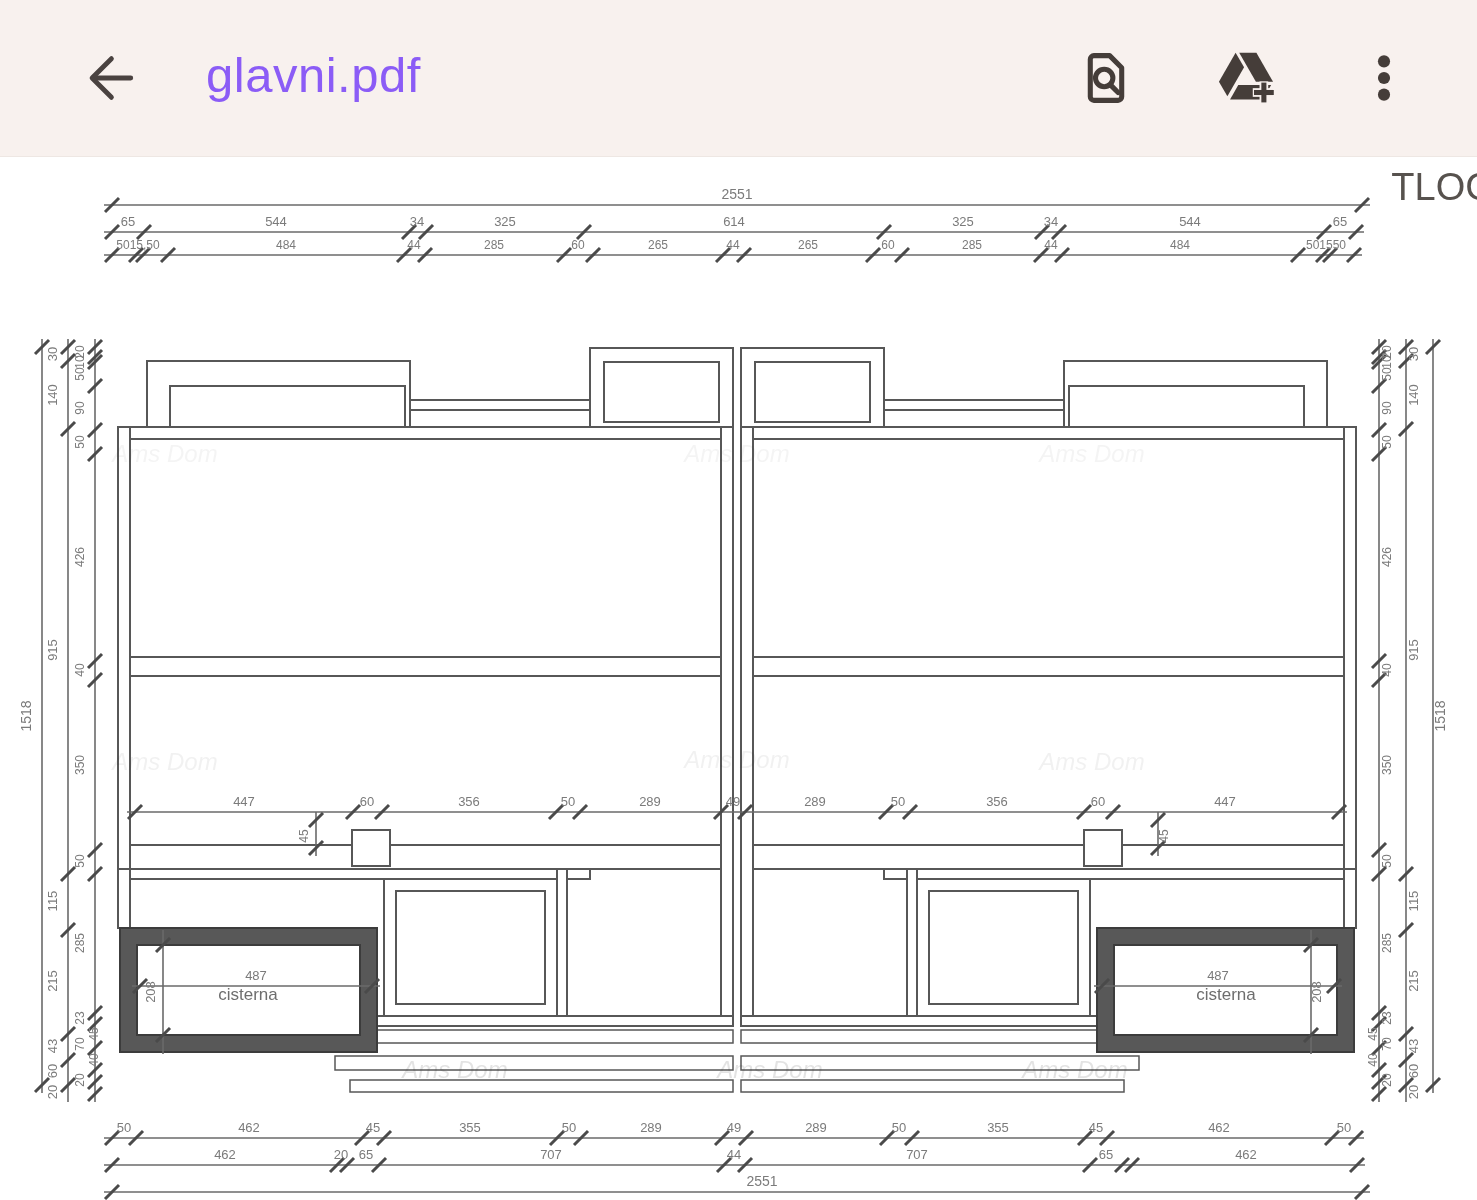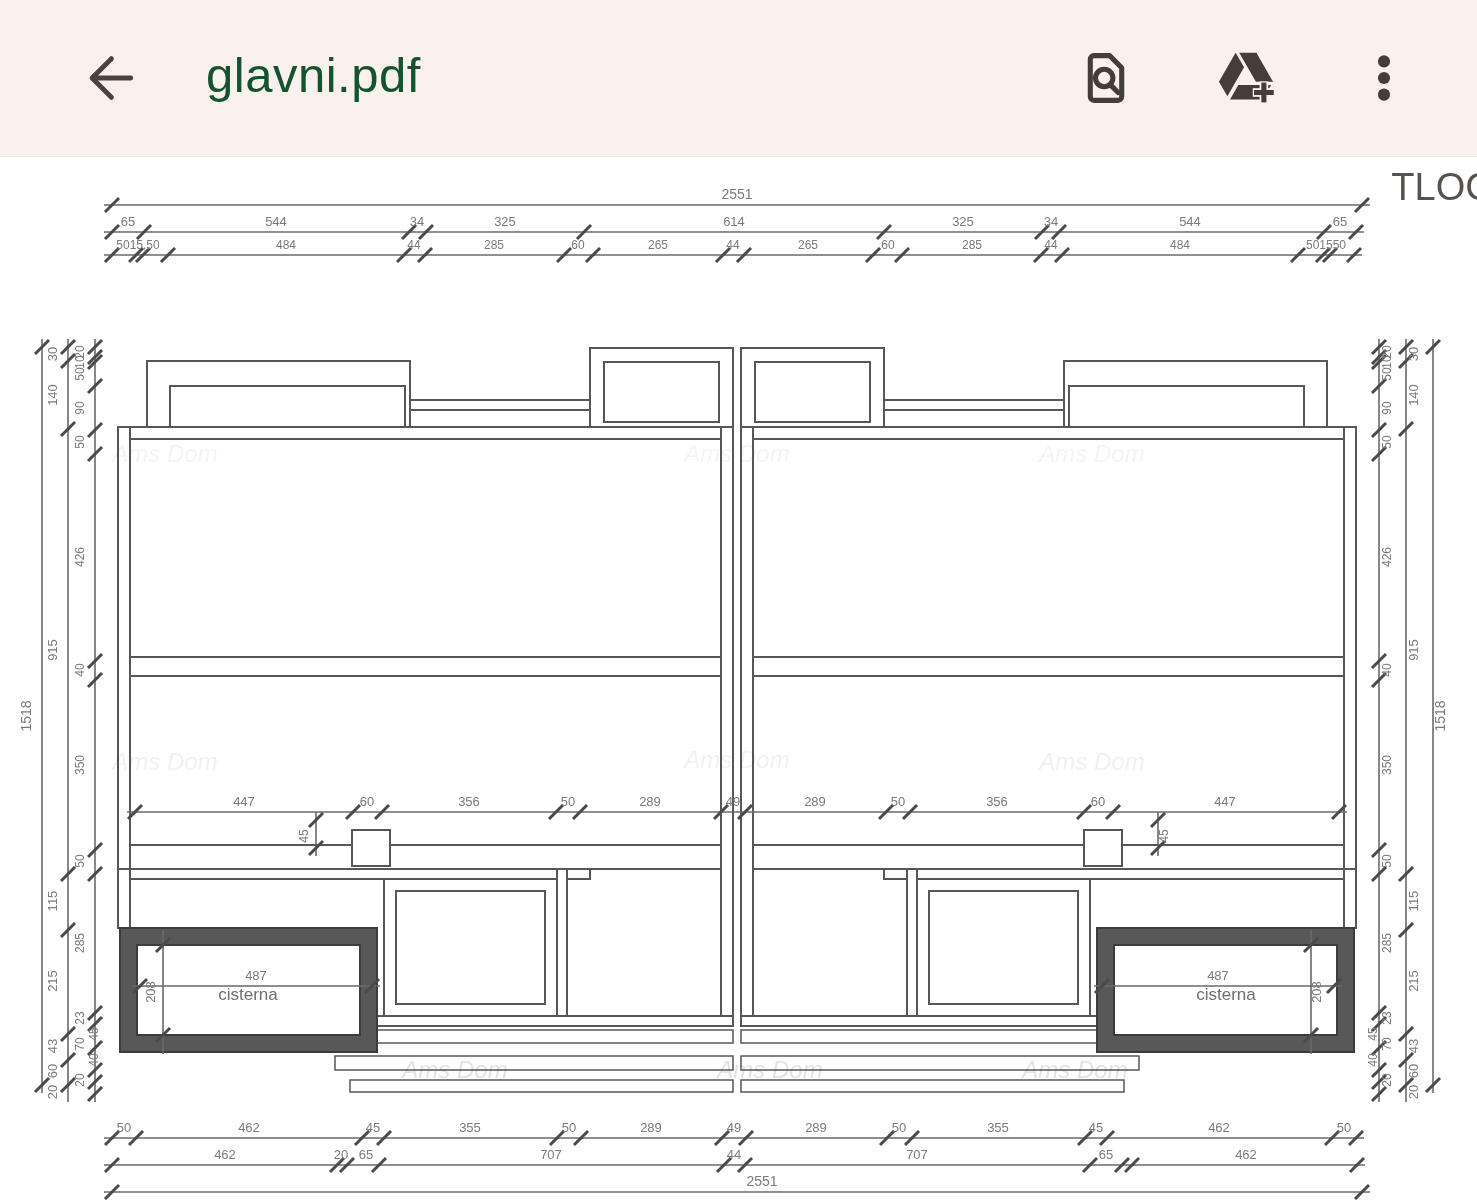--- a/index.html
+++ b/index.html
@@ -1,21 +1,21 @@
 <!DOCTYPE html>
 <html><head>
 <meta charset="utf-8">
 <style>
   html,body{margin:0;padding:0;background:#fff;}
   .app{position:relative;width:1477px;height:1200px;background:#fff;overflow:hidden;
        font-family:"Liberation Sans",sans-serif;}
   header{position:absolute;top:0;left:0;width:1477px;height:157px;background:#f8f1ee;
          display:flex;align-items:center;border-bottom:1px solid #eee7e3;box-sizing:border-box;}
   .back-btn{background:none;border:none;margin-left:72px;padding:8px;cursor:pointer;display:flex;}
-  .doc-title{font-size:49px;font-weight:400;color:#14532d;margin:0 0 6px 60px;letter-spacing:.5px;}
+  .doc-title{font-size:49px;font-weight:400;color:#8b5cf6;margin:0 0 6px 60px;letter-spacing:.5px;}
   .actions{margin-left:auto;display:flex;align-items:center;gap:70px;margin-right:60px;}
   .icon-btn{background:none;border:none;padding:6px;cursor:pointer;display:flex;}
   main{position:absolute;top:157px;left:0;width:1477px;height:1043px;background:#ffffff;text-align:center;}
   svg text{font-family:"Liberation Sans",sans-serif;}
 </style>
 </head>
 <body>
 
 <div class="app">
 

